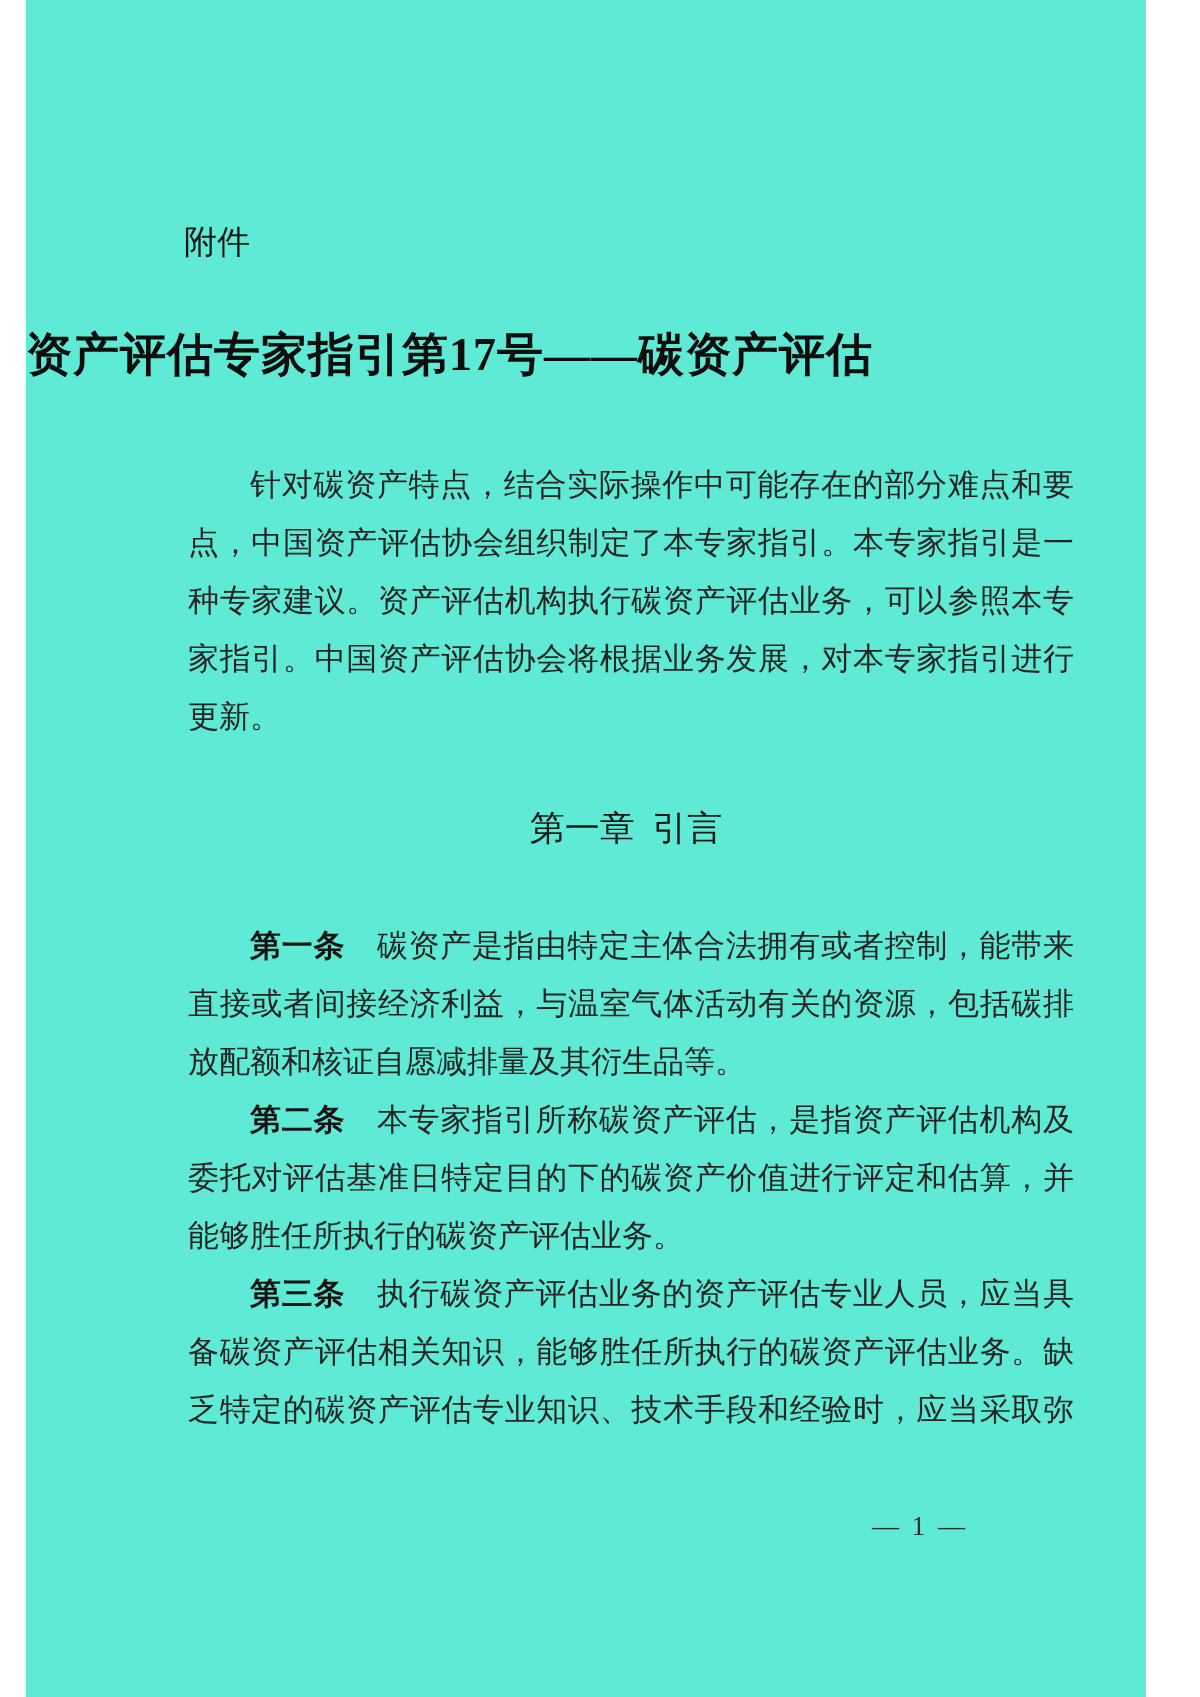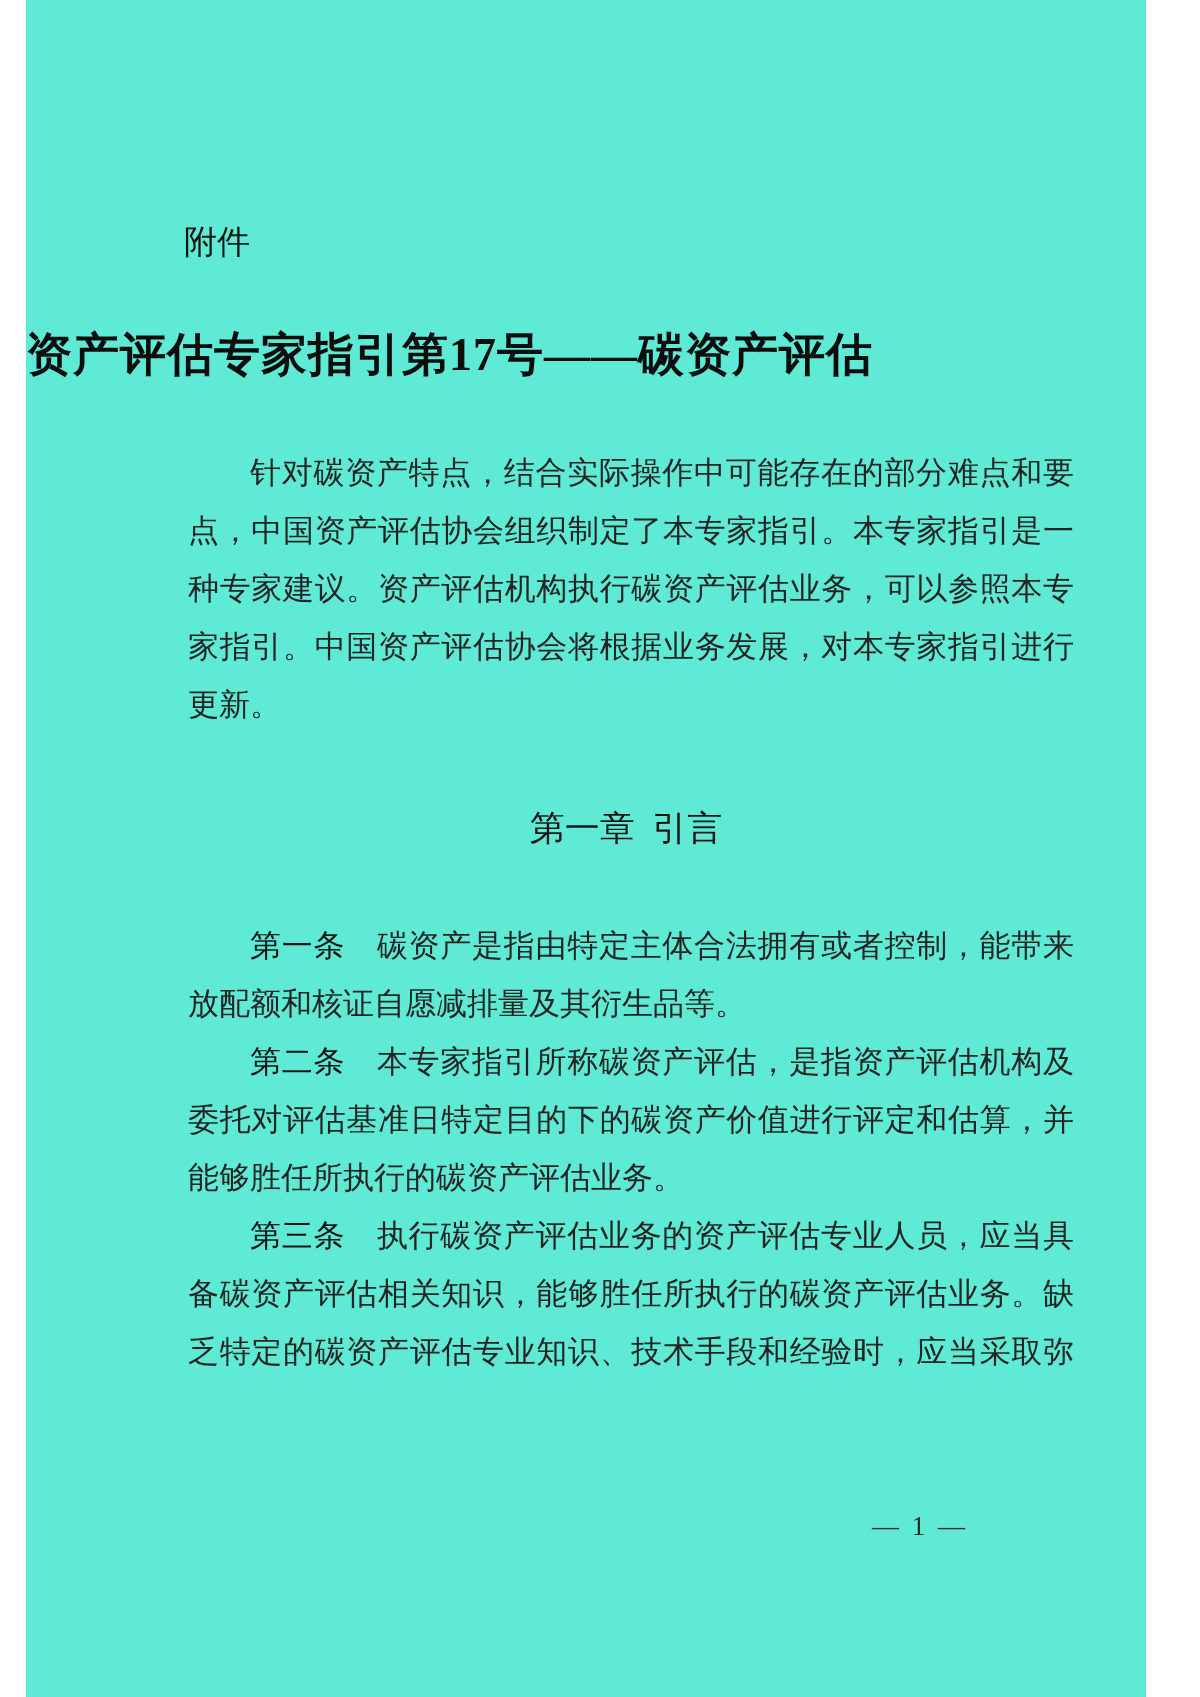--- a/index.html
+++ b/index.html
@@ -55,21 +55,21 @@
     text-align: justify;
     white-space: nowrap;
   }
   .line.j {
     text-align-last: justify;
   }
   .line.indent {
     padding-left: 62px;
   }
   .num {
-    font-weight: 400;
+    font-weight: 700;
     color: #141414;
   }
   .numgap {
     display: inline-block;
     width: 31px;
   }
   .chapter {
     position: absolute;
     left: 0;
     top: 806px;
@@ -94,35 +94,36 @@
 </style>
 </head>
 <body>
 
 <div class="page">
 
   <div class="attachment">附件</div>
 
   <h1 class="title">资产评估专家指引第17号——碳资产评估</h1>
 
-  <div class="para" style="top:444px">
+  <div class="para" style="top:456px">
     <div class="line indent j">针对碳资产特点，结合实际操作中可能存在的部分难点和要</div>
     <div class="line j">点，中国资产评估协会组织制定了本专家指引。本专家指引是一</div>
     <div class="line j">种专家建议。资产评估机构执行碳资产评估业务，可以参照本专</div>
     <div class="line j">家指引。中国资产评估协会将根据业务发展，对本专家指引进行</div>
     <div class="line">更新。</div>
   </div>
 
   <div class="chapter">第一章 引言</div>
 
   <div class="para" style="top:917px">
 
     <div class="line indent j">
       <span class="num">第一条</span><span class="numgap"></span><span>碳资产是指由特定主体合法拥有或者控制，能带来</span>
     </div>
+    <div class="line j">直接或者间接经济利益，与温室气体活动有关的资源，包括碳排</div>
     <div class="line">放配额和核证自愿减排量及其衍生品等。</div>
 
     <div class="line indent j">
       <span class="num">第二条</span><span class="numgap"></span><span>本专家指引所称碳资产评估，是指资产评估机构及</span>
     </div>
     <div class="line j">委托对评估基准日特定目的下的碳资产价值进行评定和估算，并</div>
     <div class="line">能够胜任所执行的碳资产评估业务。</div>
 
     <div class="line indent j">
       <span class="num">第三条</span><span class="numgap"></span><span>执行碳资产评估业务的资产评估专业人员，应当具</span>

